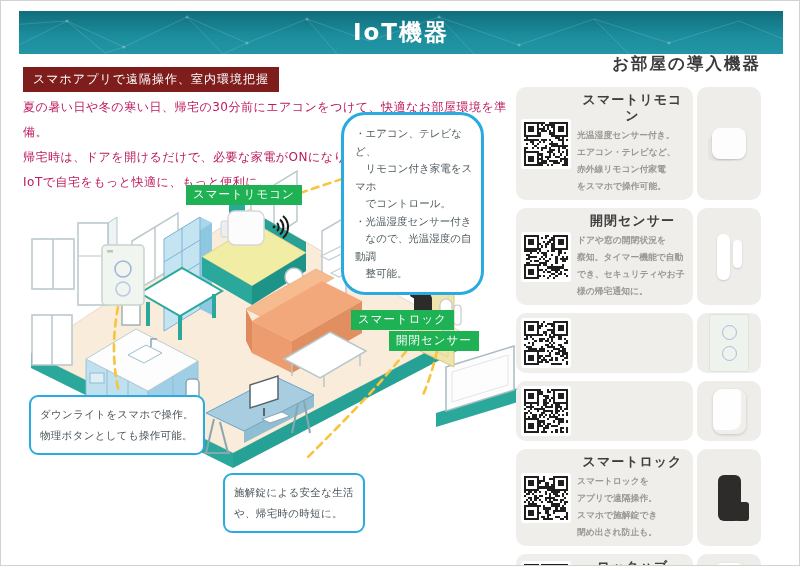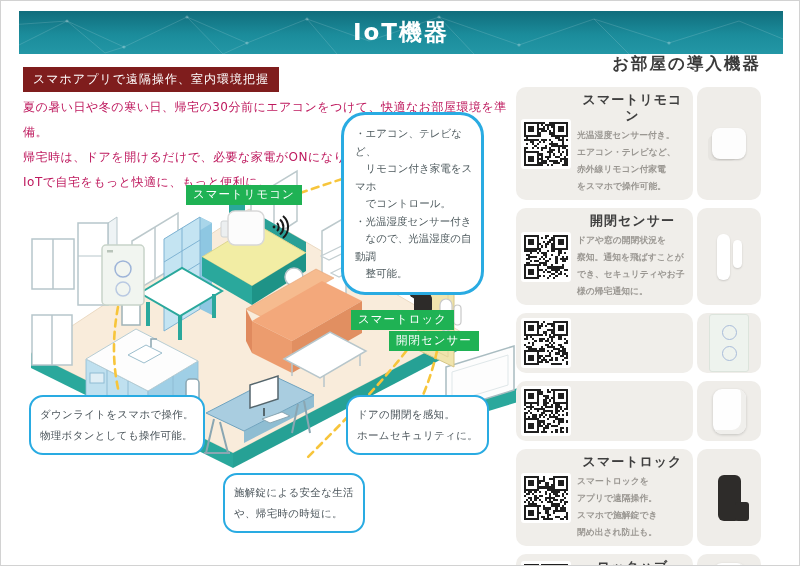--- a/index.html
+++ b/index.html
@@ -23,21 +23,21 @@
          background:#fff;border:3px solid #29abe2;border-radius:24px;
          padding:10px 8px 9px 11px;font-size:10.5px;line-height:17.5px;color:#4e5a5e;
          white-space:pre-line;z-index:4;}
   
   .glabel{position:absolute;background:#1fb254;color:#fff;font-size:11.5px;
           padding:2px 7px 3px;letter-spacing:1px;z-index:5;}
   .gl-remote{left:185px;top:184px;}
   .gl-lock{left:350px;top:309px;}
   .gl-sensor{left:388px;top:330px;}
   
-  .co{position:absolute;background:#fff;border:2px solid #29abe2;border-radius:14px;
+  .co{position:absolute;background:#fff;border:2px solid #29abe2;border-radius:9px;
       padding:7px 9px;font-size:10.5px;line-height:21px;color:#4a545a;
       white-space:pre-line;letter-spacing:.3px;z-index:4;}
   .co-downlight{left:28px;top:394px;}
   .co-door{left:345px;top:394px;}
   .co-lock{left:222px;top:472px;}
   
   .scene{position:absolute;left:15px;top:160px;width:510px;height:310px;z-index:1;}
   
   .sidebar{position:absolute;left:515px;top:52px;width:245px;z-index:3;}
   .sb-title{font-size:16.5px;font-weight:bold;color:#3b3b3b;text-align:right;
@@ -107,22 +107,20 @@
 ・光温湿度センサー付き
 　なので、光温湿度の自動調
 　整可能。</div>
 
   <div class="glabel gl-remote">スマートリモコン</div>
   <div class="glabel gl-lock">スマートロック</div>
   <div class="glabel gl-sensor">開閉センサー</div>
 
   <div class="co co-downlight">ダウンライトをスマホで操作。
 物理ボタンとしても操作可能。</div>
-  <div class="co co-door">ドアの開閉を感知。
-ホームセキュリティに。</div>
   <div class="co co-lock">施解錠による安全な生活
 や、帰宅時の時短に。</div>
 
   <svg class="scene" viewBox="0 0 510 310">
 
     <g>
       <polygon points="15,192 233,48 447,172 217,292" fill="#f9ecdb" stroke="#ead9c2" stroke-width="1"></polygon>
       <polygon points="15,192 217,292 217,307 15,207" fill="#2aa89c"></polygon>
       <polygon points="217,292 447,172 447,187 217,307" fill="#26a195"></polygon>
     </g>
@@ -765,21 +763,21 @@
                   <rect x="5" y="20" width="1" height="1"></rect>
                   <rect x="6" y="20" width="1" height="1"></rect>
                   <rect x="11" y="20" width="1" height="1"></rect>
                   <rect x="14" y="20" width="1" height="1"></rect>
                 </g>
               </svg>
             </div>
       <div class="i-text">
         <div class="i-title">開閉センサー</div>
         <div class="i-desc">ドアや窓の開閉状況を
-察知。通知を飛ばすことが
+察知。タイマー機能で自動
 でき、セキュリティやお子
 様の帰宅通知に。</div>
       </div>
     </div>
     <div class="ptile">
       <div class="product-img">
               <div class="d-pair">
                 <div class="d-bar"></div>
                 <div class="d-bar2"></div>
               </div>

